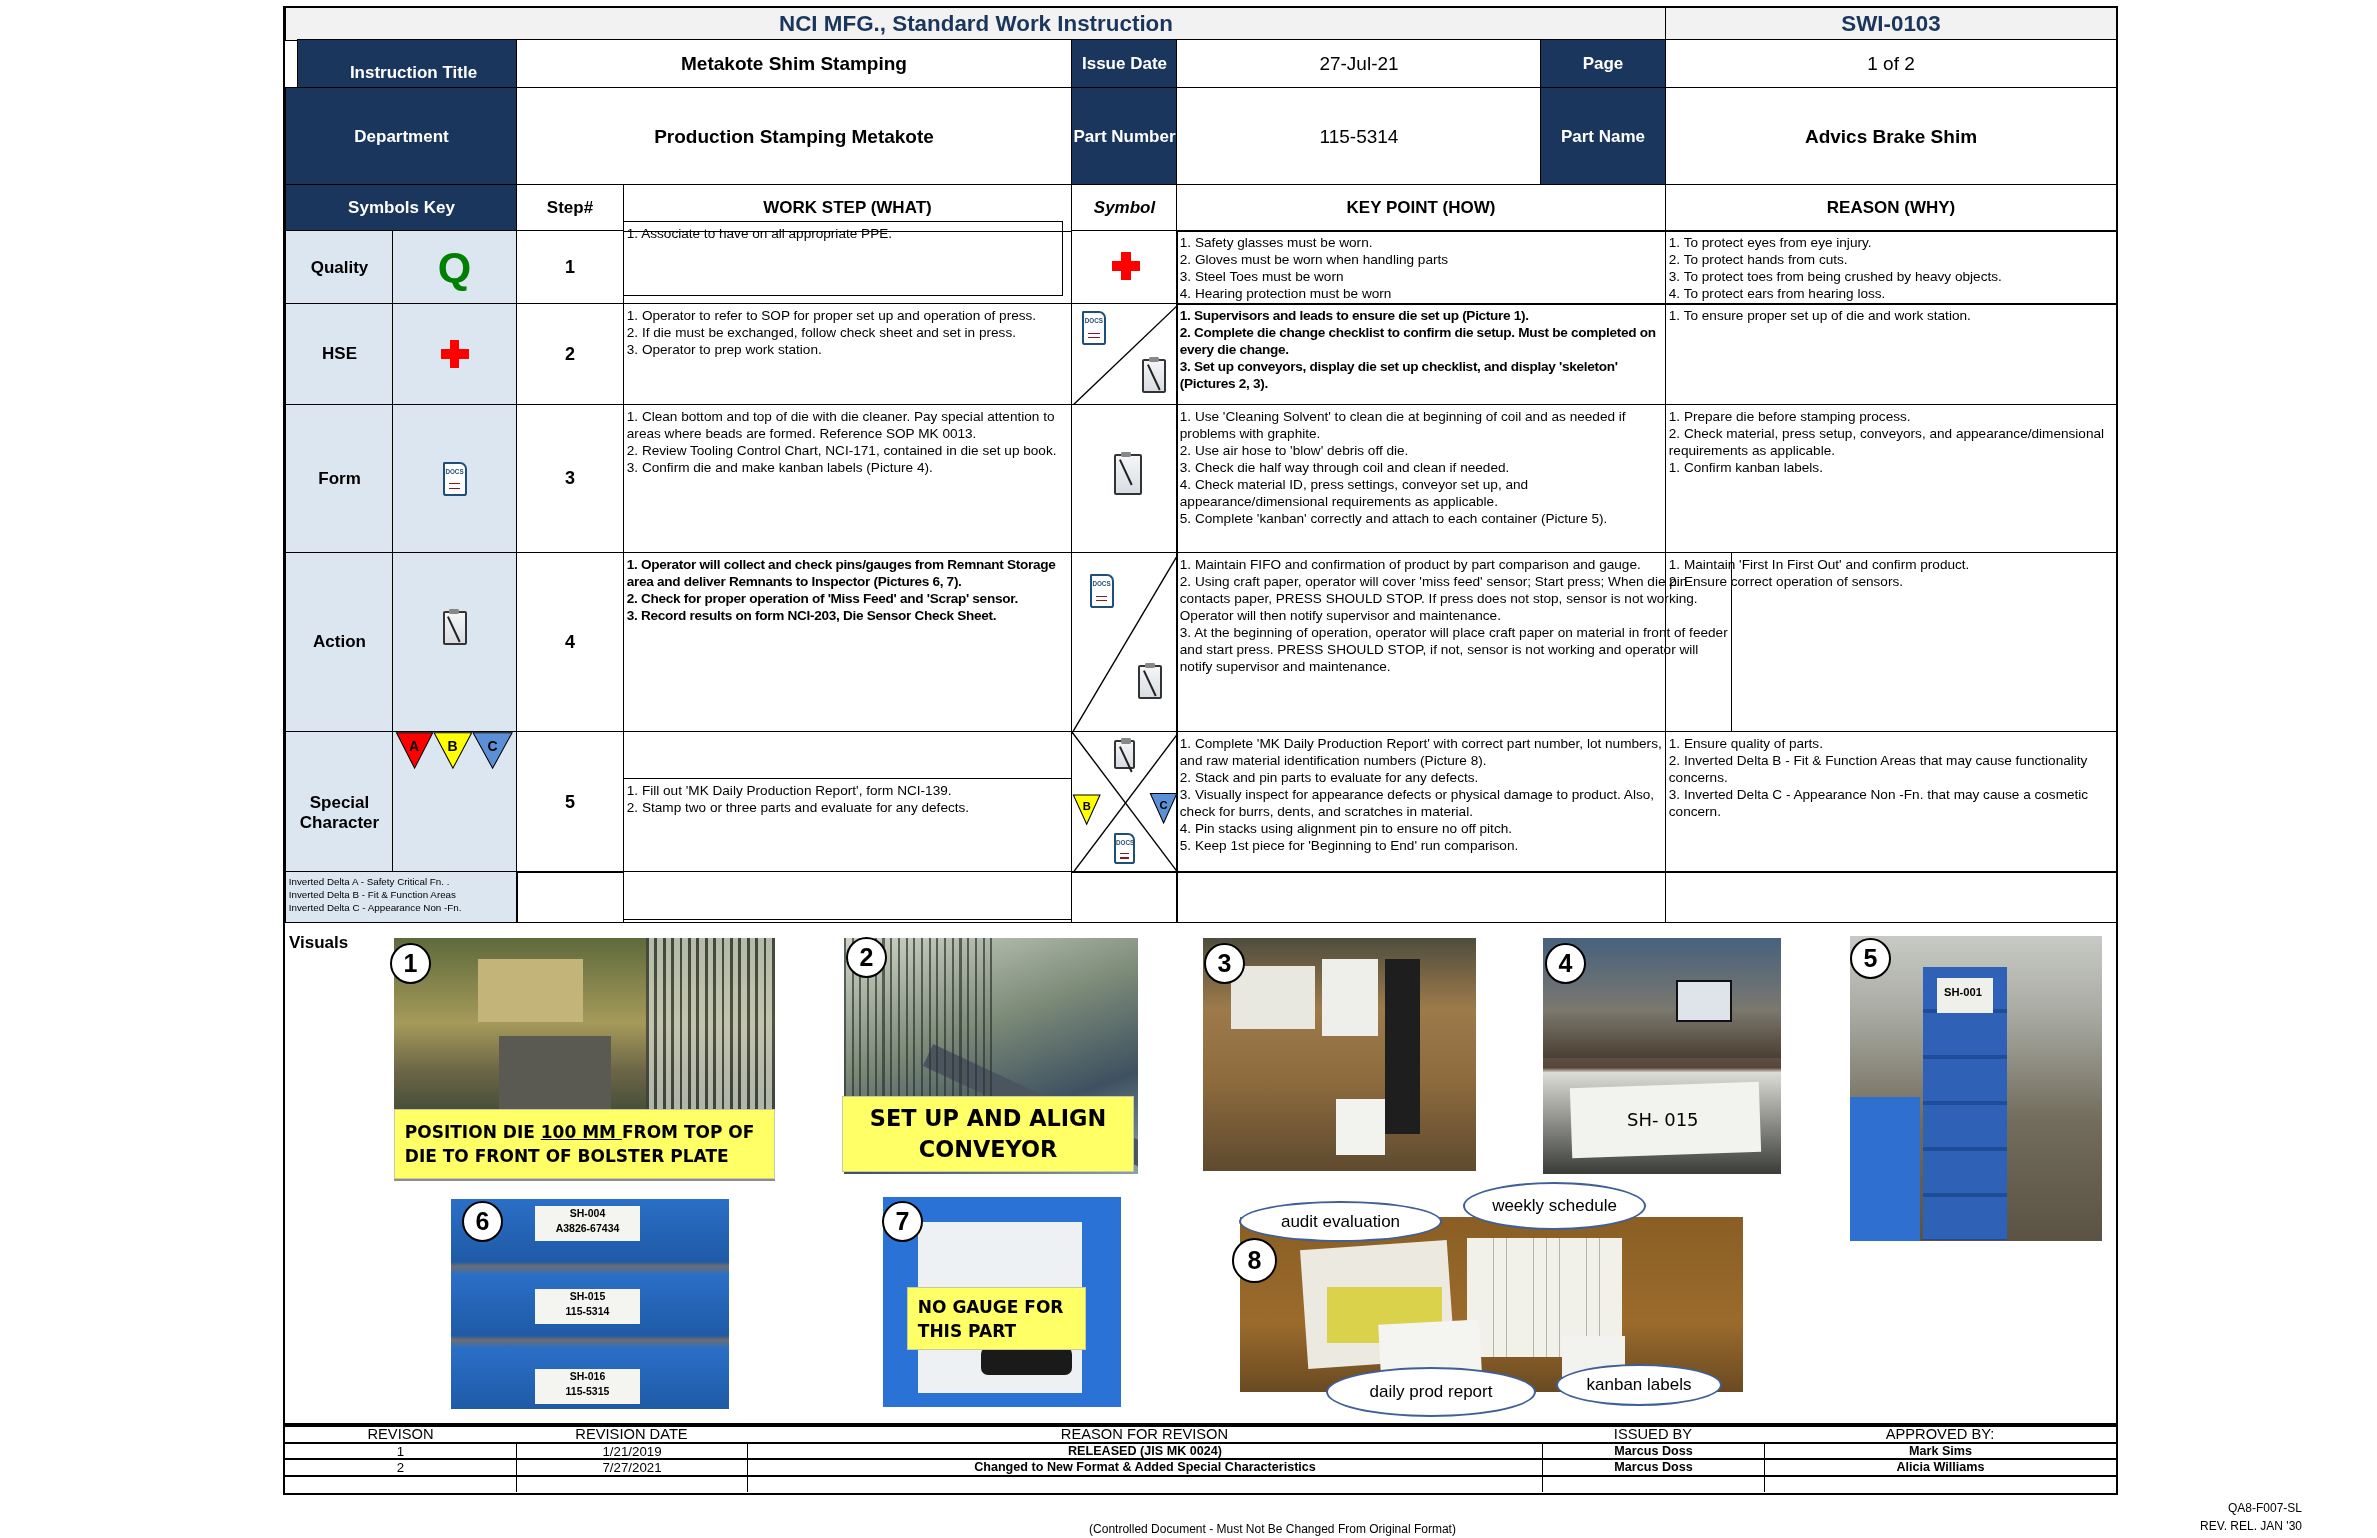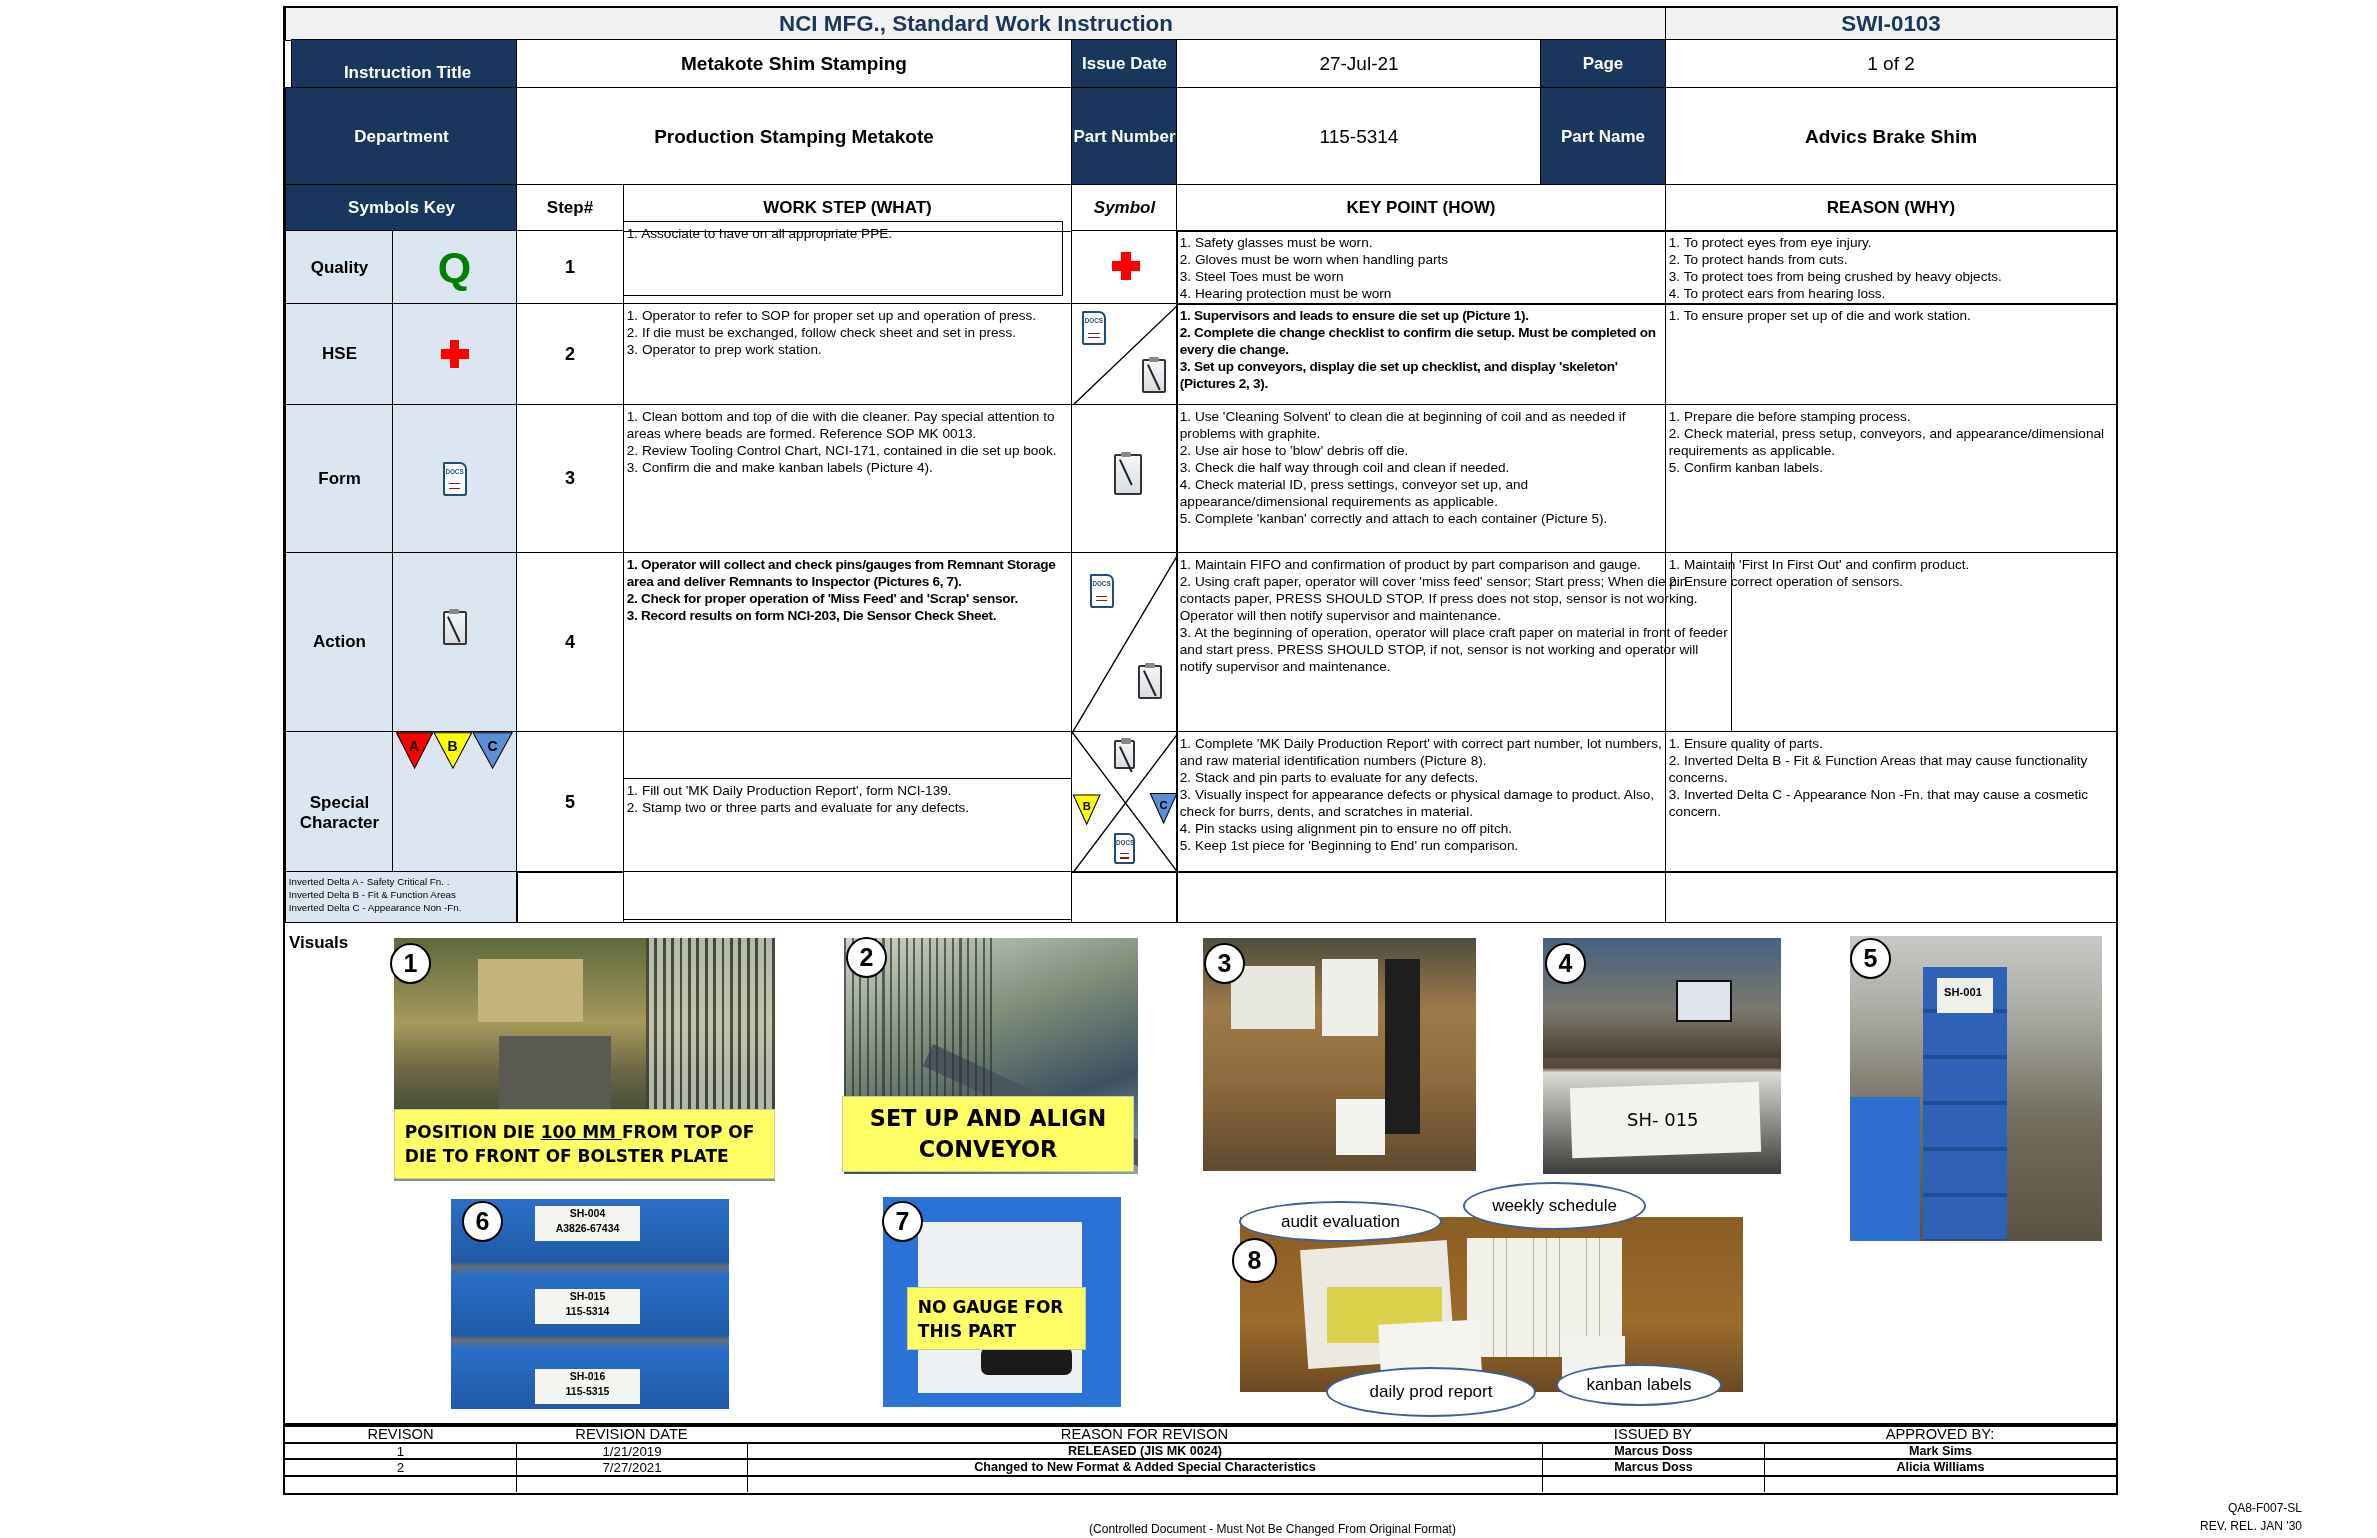--- a/index.html
+++ b/index.html
@@ -35,21 +35,21 @@
   .rev.bold { font-weight:bold; font-size:12.6px; }
 </style>
 </head>
 <body>
 
 <div class="abs" style="left:283px;top:5.6px;width:1835px;height:1489px;border:2.8px solid #000;"></div>
 
 <div class="cell title-row" style="left:285px;top:7px;width:1382px;height:34px;">NCI MFG., Standard Work Instruction</div>
 <div class="cell title-row" style="left:1665px;top:7px;width:452px;height:34px;">SWI-0103</div>
 
-<div class="cell navy" style="left:291px;top:39px;width:233px;height:67px;">Instruction Title</div>
+<div class="cell navy" style="left:297px;top:39px;width:233px;height:67px;">Instruction Title</div>
 <div class="cell val" style="left:516px;top:39px;width:556px;height:49px;">Metakote Shim Stamping</div>
 <div class="cell navy" style="left:1071px;top:39px;width:107px;height:49px;">Issue Date</div>
 <div class="cell val" style="left:1176px;top:39px;width:366px;height:49px;font-weight:normal;">27-Jul-21</div>
 <div class="cell navy" style="left:1540px;top:39px;width:126px;height:49px;">Page</div>
 <div class="cell val" style="left:1665px;top:39px;width:452px;height:49px;font-weight:normal;">1 of 2</div>
 
 <div class="cell navy" style="left:285px;top:87px;width:233px;height:99px;">Department</div>
 <div class="cell val" style="left:516px;top:87px;width:556px;height:99px;">Production Stamping Metakote</div>
 <div class="cell navy" style="left:1071px;top:87px;width:107px;height:99px;">Part Number</div>
 <div class="cell val" style="left:1176px;top:87px;width:366px;height:99px;font-weight:normal;">115-5314</div>
@@ -160,21 +160,21 @@
     <div>2. Use air hose to 'blow' debris off die.</div>
     <div>3. Check die half way through coil and clean if needed.</div>
     <div>4. Check material ID, press settings, conveyor set up, and appearance/dimensional requirements as applicable.</div>
     <div>5. Complete 'kanban' correctly and attach to each container (Picture 5).</div>
   </div>
 </div>
 <div class="cell txt" style="left:1665px;top:404px;width:452px;height:149px;">
   <div>
     <div>1. Prepare die before stamping process.</div>
     <div>2. Check material, press setup, conveyors, and appearance/dimensional requirements as applicable.</div>
-    <div>5. Confirm kanban labels.</div>
+    <div>1. Confirm kanban labels.</div>
   </div>
 </div>
 
 <div class="cell key" style="left:285px;top:552px;width:109px;height:180px;">Action</div>
 <div class="cell key" style="left:392px;top:552px;width:125px;height:180px;">
   <div class="clip" style="position:relative;margin-top:-28px;"></div>
 </div>
 <div class="cell stepnum" style="left:516px;top:552px;width:108px;height:180px;">4</div>
 <div class="cell txt bold" style="left:623px;top:552px;width:449px;height:180px;">
   <div>

